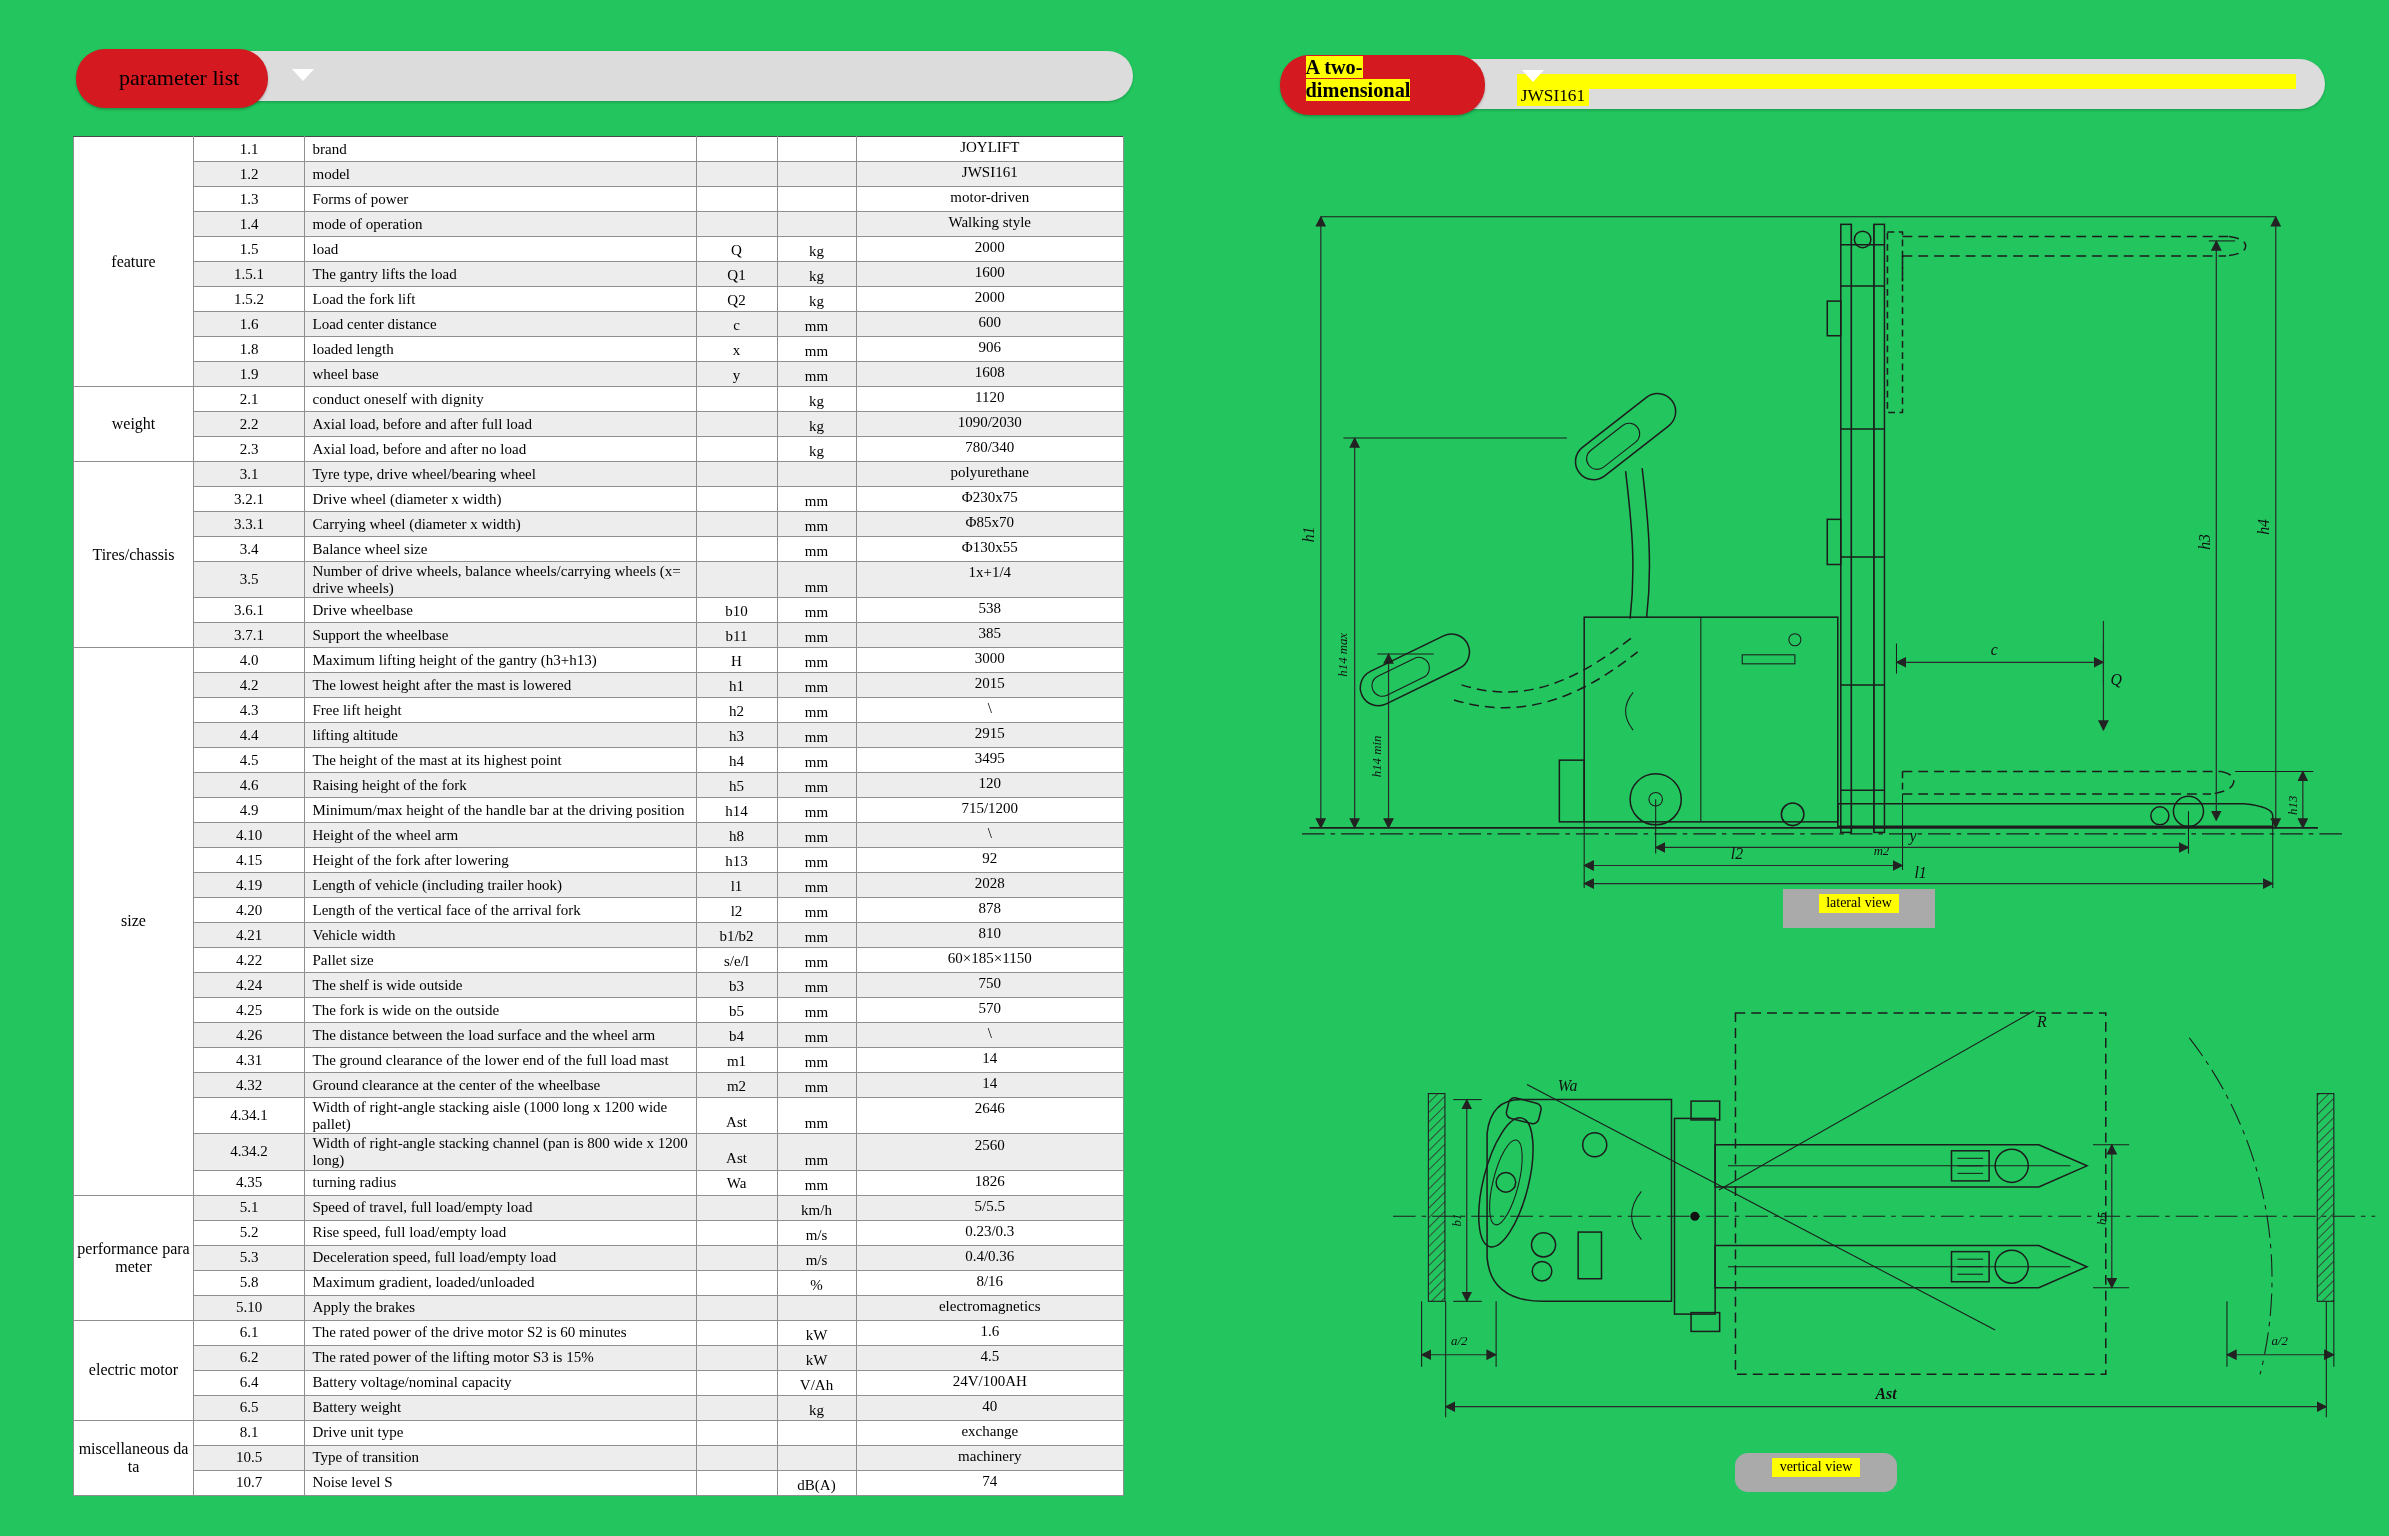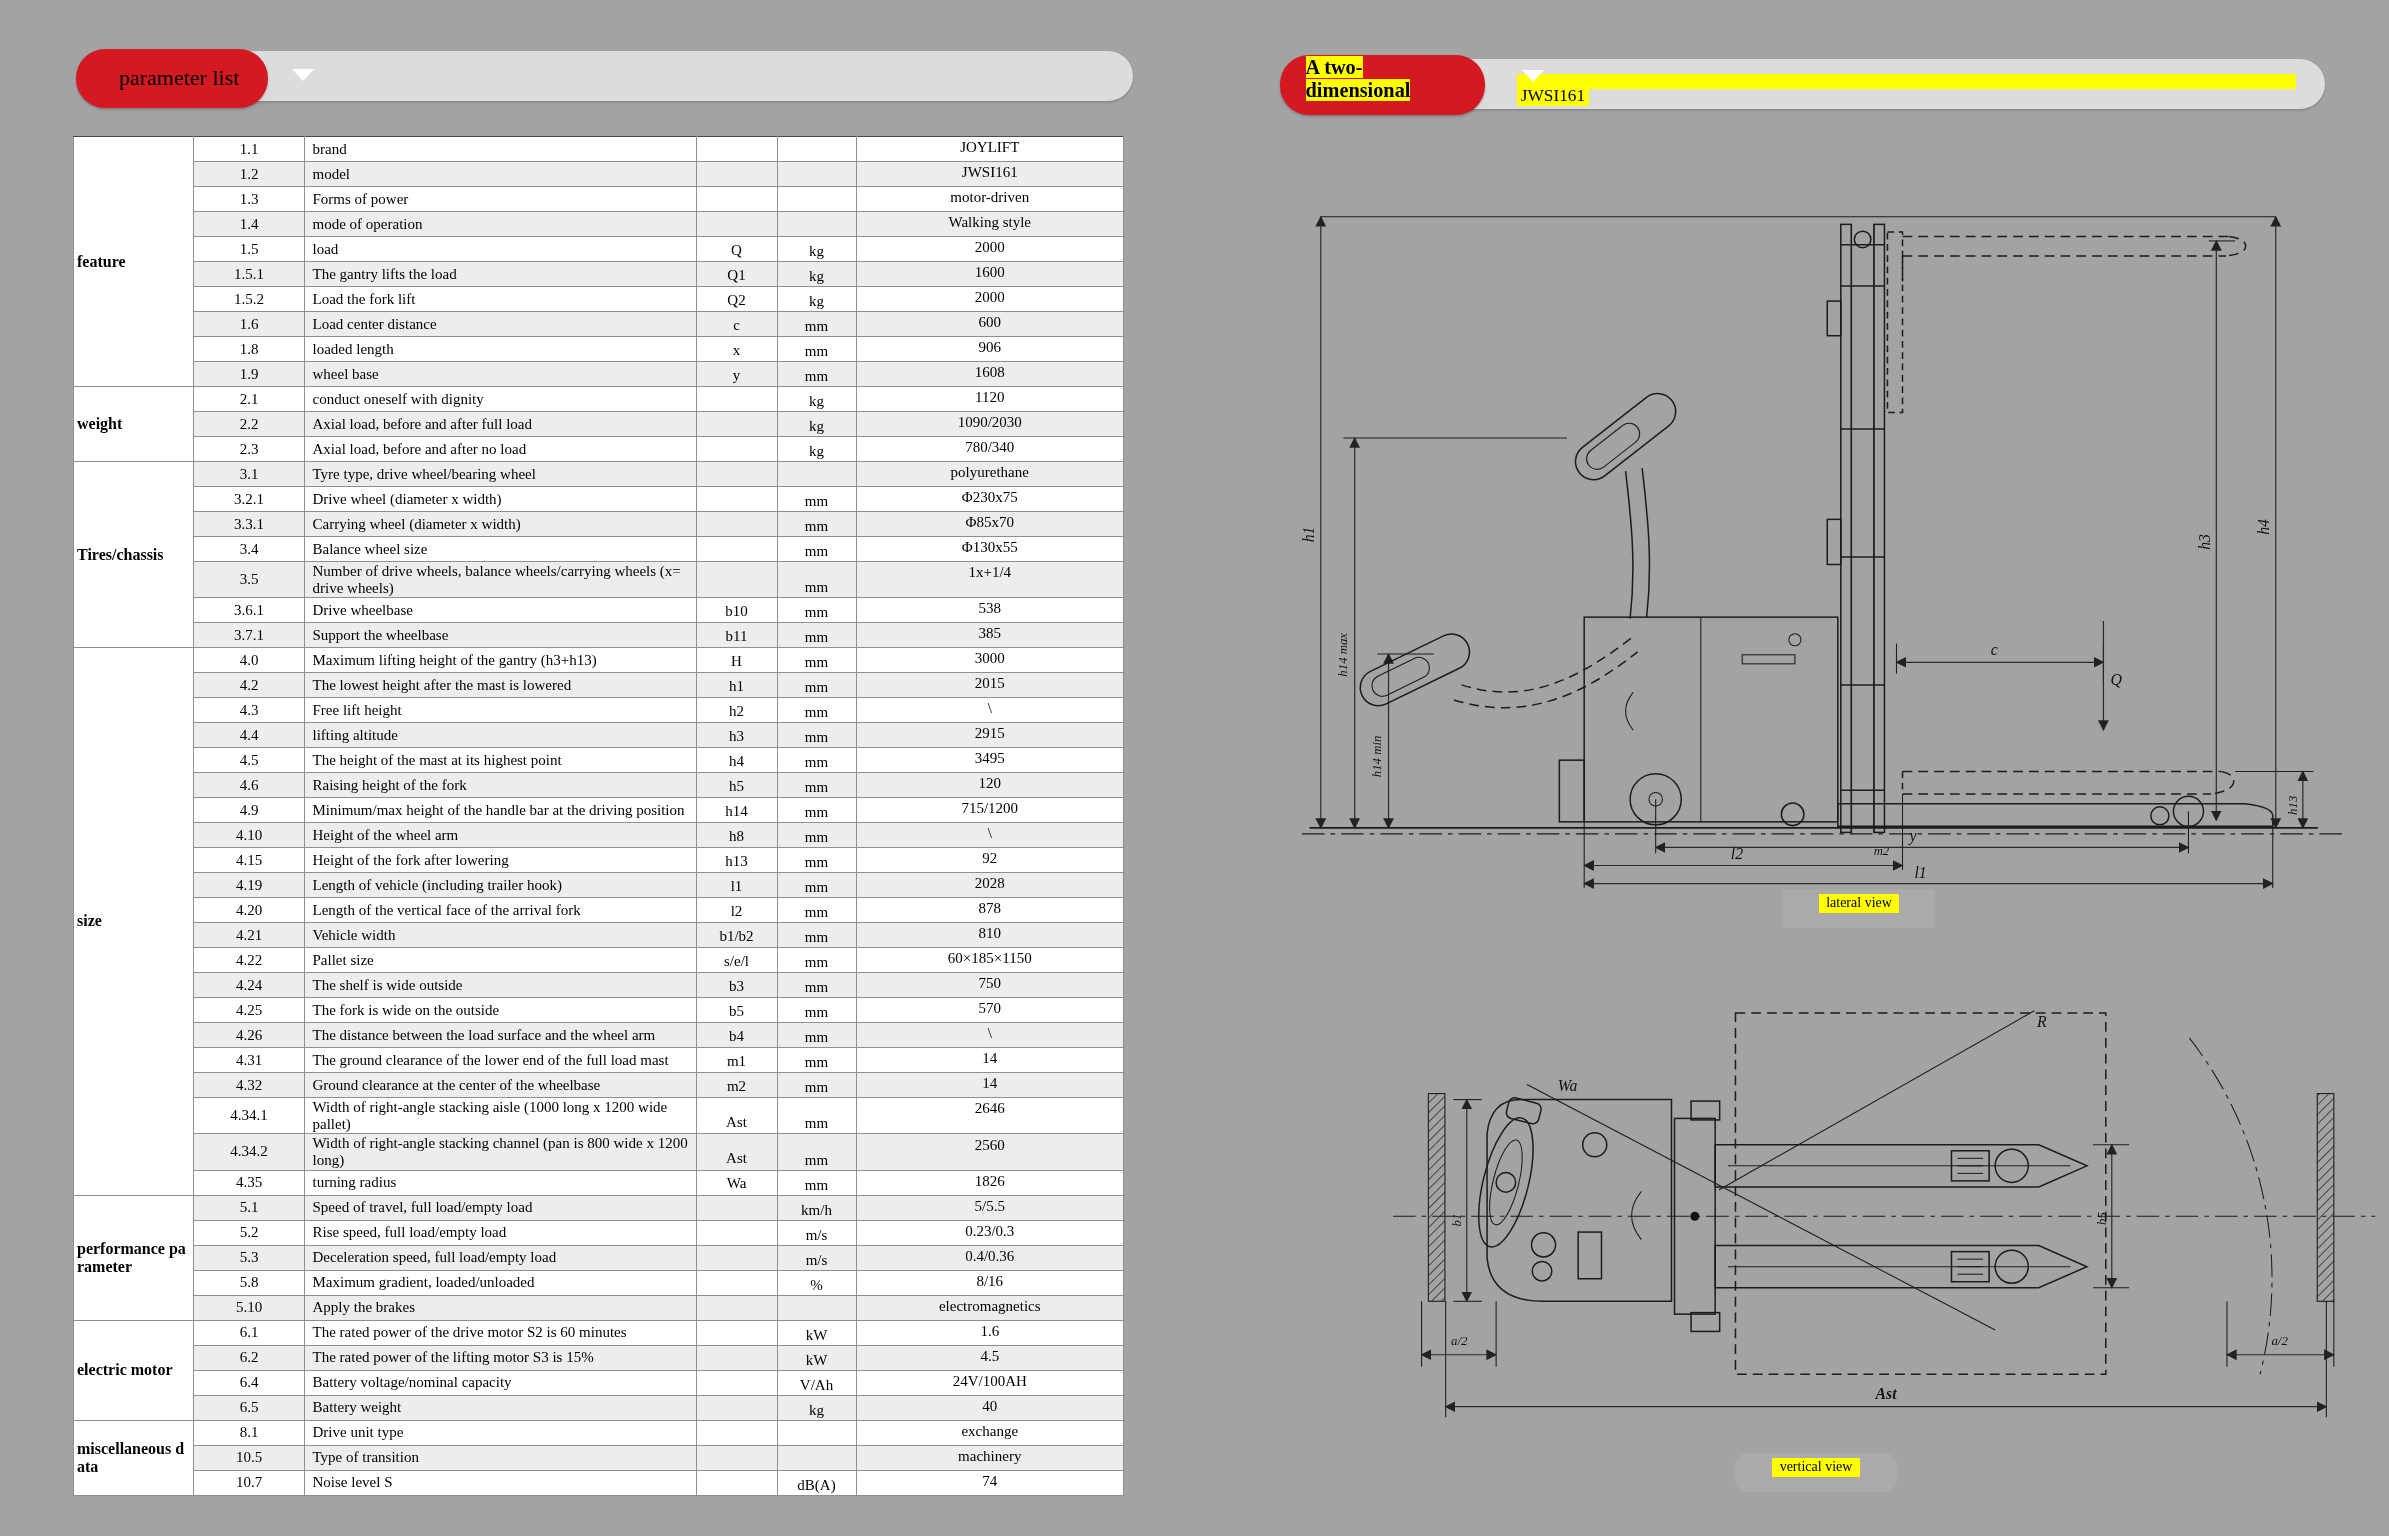--- a/index.html
+++ b/index.html
@@ -1,16 +1,16 @@
 <!DOCTYPE html>
 <html style="font-size:12px"><head>
 <meta charset="utf-8">
 <style>
   html,body{margin:0;padding:0;background:#fff;}
-  #page{position:relative;width:2389px;height:1536px;background:#a3a3a3;overflow:hidden;
+  #page{position:relative;width:2389px;height:1536px;background:#22c55e;overflow:hidden;
         font-family:"Liberation Serif",serif;color:#000;}
 
   
   .hdr{position:absolute;}
   .hdr .graybar{position:absolute;background:#dcdcdc;border-radius:27px;box-shadow:0 1.5px 2.3px rgba(0,0,0,.18);}
   .hdr .redpill{position:absolute;background:#d41920;border-radius:29px;box-shadow:0 1.5px 2.3px rgba(0,0,0,.25);}
   .hdr .tri{position:absolute;width:0;height:0;border-left:11.3px solid transparent;
             border-right:11.3px solid transparent;border-top:12px solid #ffffff;}
   .hdr .title{position:absolute;font-size:22.6px;line-height:1.15;color:#000;}
   .hl{background:#ffff00;}
@@ -30,21 +30,21 @@
   #rh .tri{left:242px;top:16.6px;}
   #rh .stripe{position:absolute;left:237px;right:53px;top:21px;height:15px;background:#ffff00;}
   #rh .model{position:absolute;left:237px;top:33px;font-size:17.3px;background:#ffff00;padding:0 3.8px;}
 
   
   #ptable{position:absolute;left:73px;top:136px;border-collapse:collapse;width:1051px;
           font-size:15px;border:1.5px solid #4a4a4a;}
   #ptable td,#ptable th{border:0.8px solid #8f8f8f;padding:0.8px 3px;background:#fff;}
   #ptable tr{height:25px;}
   #ptable tr.alt td{background:#ededed;}
-  #ptable th.cat{width:113px;font-weight:bold;font-size:16px;text-align:left;
+  #ptable th.cat{width:113px;font-weight:normal;font-size:16px;text-align:center;
                  word-break:break-all;border-right:0.8px solid #8f8f8f;background:#fff;}
   #ptable td.no{width:104px;text-align:center;}
   #ptable td.desc{width:380px;text-align:left;padding-left:7.5px;line-height:1.12;margin-top:19px;}
   #ptable td.sym{width:74px;text-align:center;vertical-align:bottom;padding-bottom:2.3px;}
   #ptable td.unit{width:72px;text-align:center;vertical-align:bottom;padding-bottom:1px;}
   #ptable td.val{text-align:center;vertical-align:top;padding-top:2.3px;}
   #ptable tr.sec-start td,#ptable tr.sec-start th{border-top:1.5px solid #4a4a4a;}
 
   
   .drawwrap{position:absolute;}

